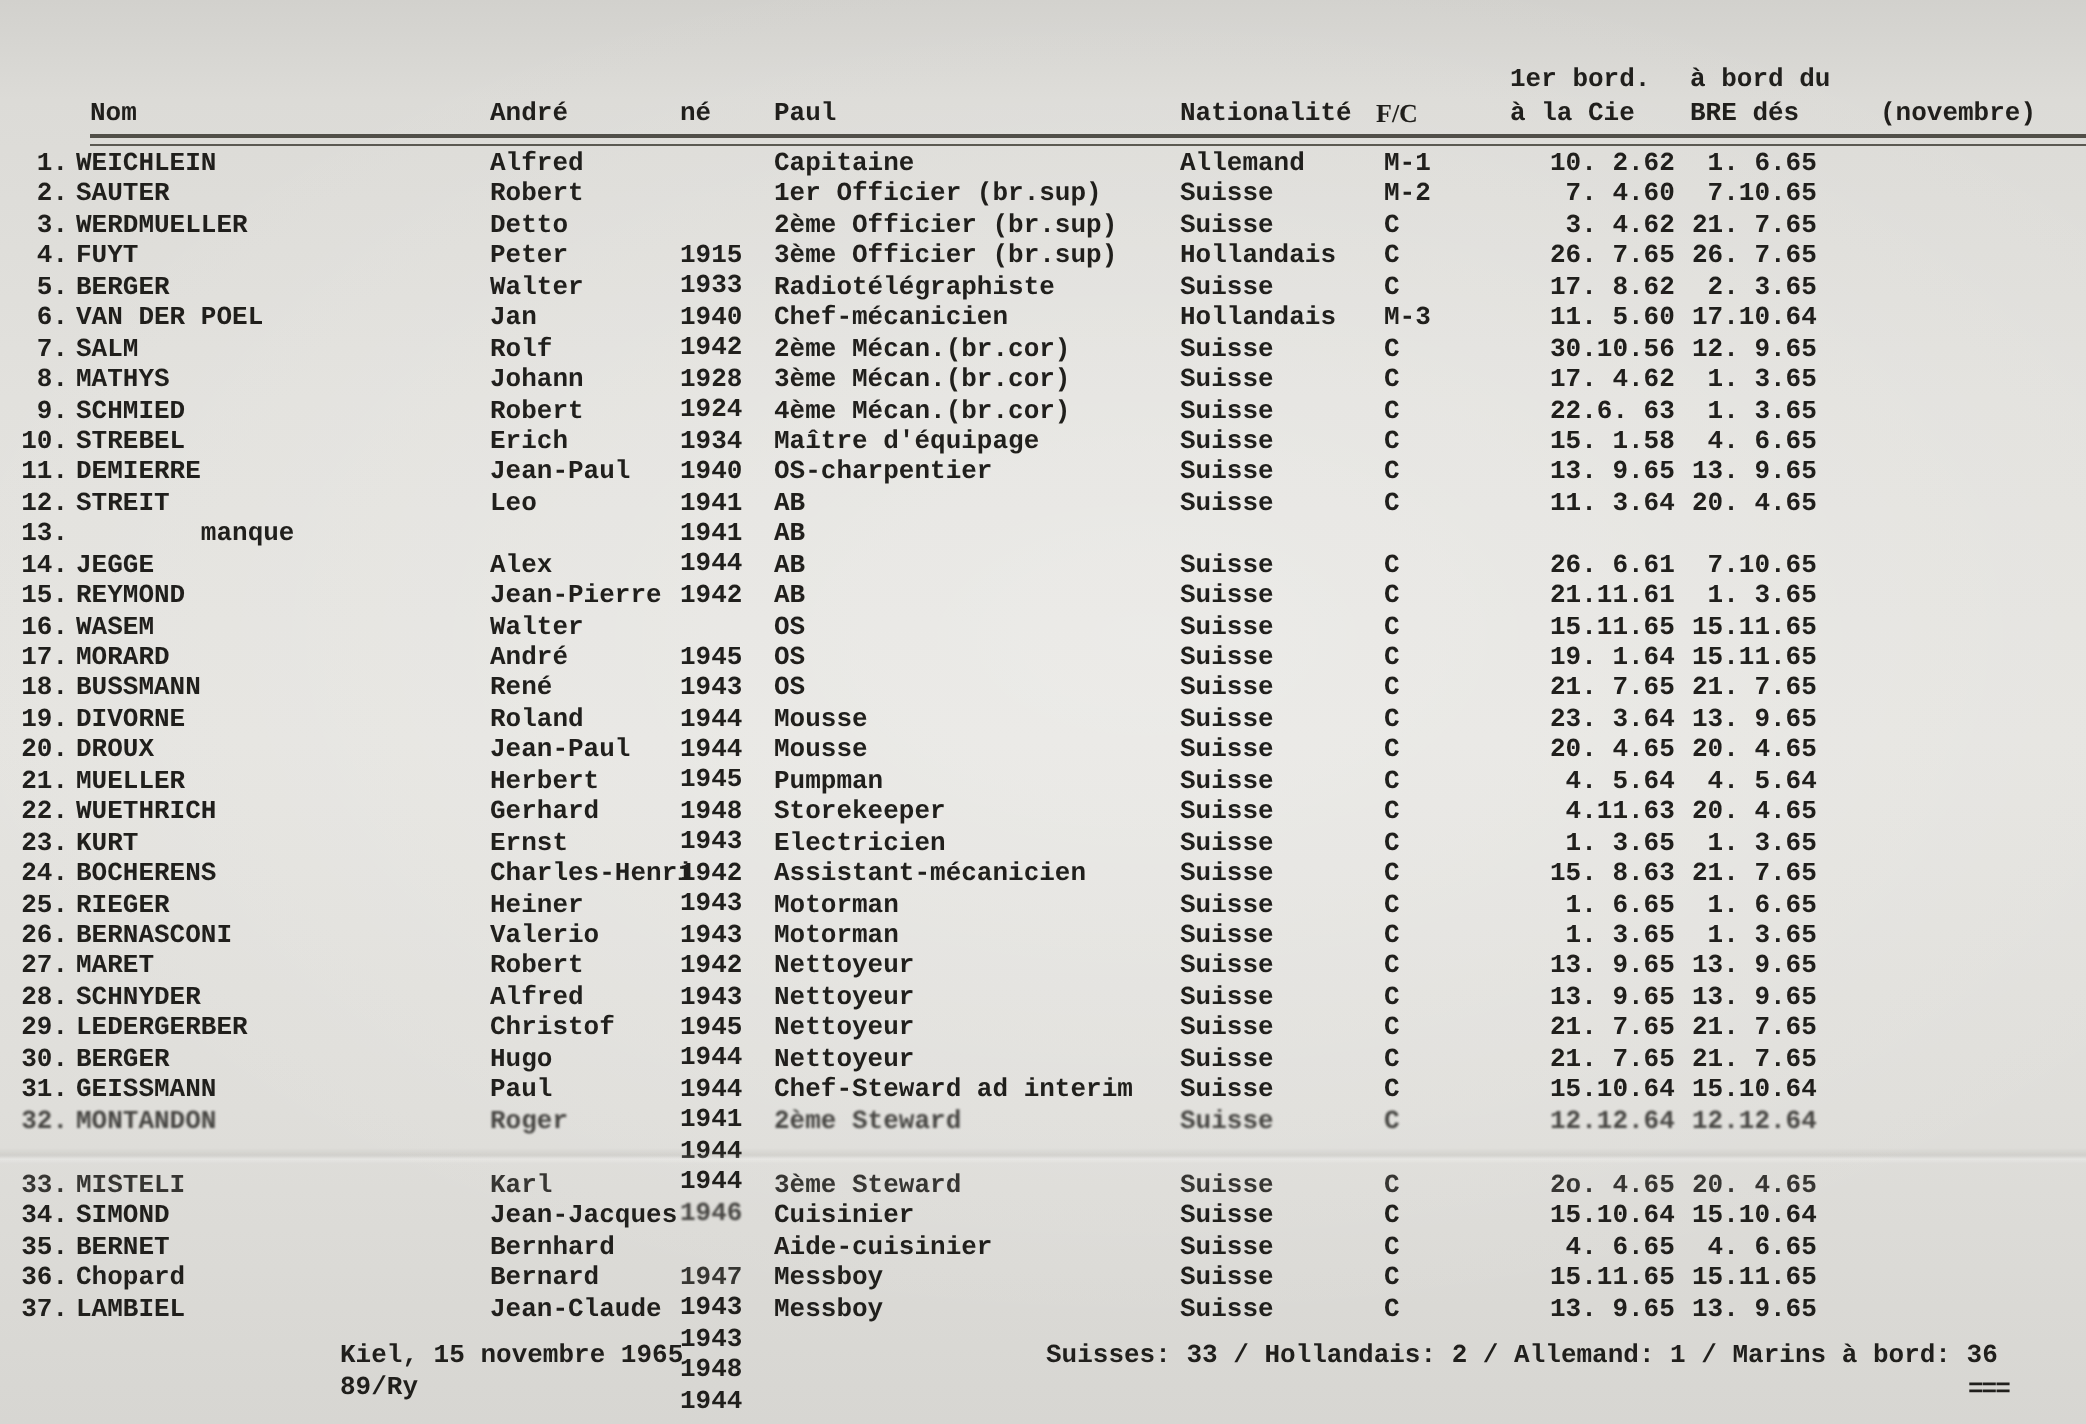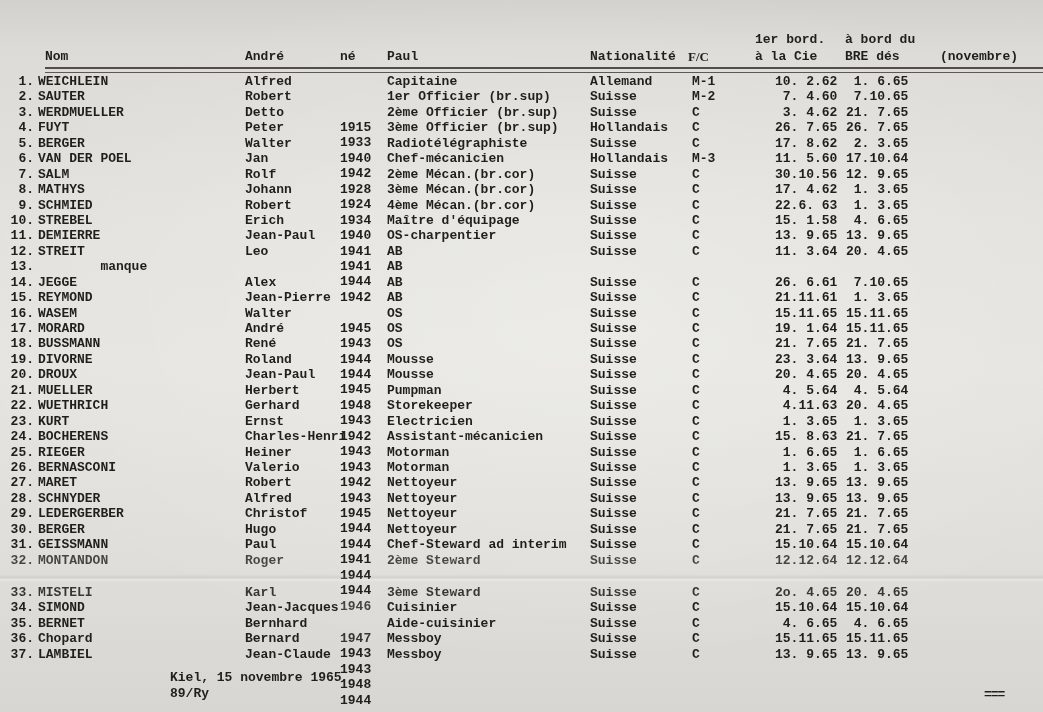--- a/index.html
+++ b/index.html
@@ -74,15 +74,16 @@
   <div class="abs rule"></div>
 
   <div class="abs rows-a"><div class="row"><span class="c-num">1.</span><span class="c-nom">WEICHLEIN</span><span class="c-prenom">Alfred</span><span class="c-ne">1915</span><span class="c-grade">Capitaine</span><span class="c-nat">Allemand</span><span class="c-fc">M-1</span><span class="c-engag">10. 2.62</span><span class="c-bord"> 1. 6.65</span></div><div class="row"><span class="c-num">2.</span><span class="c-nom">SAUTER</span><span class="c-prenom">Robert</span><span class="c-ne">1933</span><span class="c-grade">1er Officier (br.sup)</span><span class="c-nat">Suisse</span><span class="c-fc">M-2</span><span class="c-engag"> 7. 4.60</span><span class="c-bord"> 7.10.65</span></div><div class="row"><span class="c-num">3.</span><span class="c-nom">WERDMUELLER</span><span class="c-prenom">Detto</span><span class="c-ne">1940</span><span class="c-grade">2ème Officier (br.sup)</span><span class="c-nat">Suisse</span><span class="c-fc">C</span><span class="c-engag"> 3. 4.62</span><span class="c-bord">21. 7.65</span></div><div class="row"><span class="c-num">4.</span><span class="c-nom">FUYT</span><span class="c-prenom">Peter</span><span class="c-ne">1942</span><span class="c-grade">3ème Officier (br.sup)</span><span class="c-nat">Hollandais</span><span class="c-fc">C</span><span class="c-engag">26. 7.65</span><span class="c-bord">26. 7.65</span></div><div class="row"><span class="c-num">5.</span><span class="c-nom">BERGER</span><span class="c-prenom">Walter</span><span class="c-ne">1928</span><span class="c-grade">Radiotélégraphiste</span><span class="c-nat">Suisse</span><span class="c-fc">C</span><span class="c-engag">17. 8.62</span><span class="c-bord"> 2. 3.65</span></div><div class="row"><span class="c-num">6.</span><span class="c-nom">VAN DER POEL</span><span class="c-prenom">Jan</span><span class="c-ne">1924</span><span class="c-grade">Chef-mécanicien</span><span class="c-nat">Hollandais</span><span class="c-fc">M-3</span><span class="c-engag">11. 5.60</span><span class="c-bord">17.10.64</span></div><div class="row"><span class="c-num">7.</span><span class="c-nom">SALM</span><span class="c-prenom">Rolf</span><span class="c-ne">1934</span><span class="c-grade">2ème Mécan.(br.cor)</span><span class="c-nat">Suisse</span><span class="c-fc">C</span><span class="c-engag">30.10.56</span><span class="c-bord">12. 9.65</span></div><div class="row"><span class="c-num">8.</span><span class="c-nom">MATHYS</span><span class="c-prenom">Johann</span><span class="c-ne">1940</span><span class="c-grade">3ème Mécan.(br.cor)</span><span class="c-nat">Suisse</span><span class="c-fc">C</span><span class="c-engag">17. 4.62</span><span class="c-bord"> 1. 3.65</span></div><div class="row"><span class="c-num">9.</span><span class="c-nom">SCHMIED</span><span class="c-prenom">Robert</span><span class="c-ne">1941</span><span class="c-grade">4ème Mécan.(br.cor)</span><span class="c-nat">Suisse</span><span class="c-fc">C</span><span class="c-engag">22.6. 63</span><span class="c-bord"> 1. 3.65</span></div><div class="row"><span class="c-num">10.</span><span class="c-nom">STREBEL</span><span class="c-prenom">Erich</span><span class="c-ne">1941</span><span class="c-grade">Maître d'équipage</span><span class="c-nat">Suisse</span><span class="c-fc">C</span><span class="c-engag">15. 1.58</span><span class="c-bord"> 4. 6.65</span></div><div class="row"><span class="c-num">11.</span><span class="c-nom">DEMIERRE</span><span class="c-prenom">Jean-Paul</span><span class="c-ne">1944</span><span class="c-grade">OS-charpentier</span><span class="c-nat">Suisse</span><span class="c-fc">C</span><span class="c-engag">13. 9.65</span><span class="c-bord">13. 9.65</span></div><div class="row"><span class="c-num">12.</span><span class="c-nom">STREIT</span><span class="c-prenom">Leo</span><span class="c-ne">1942</span><span class="c-grade">AB</span><span class="c-nat">Suisse</span><span class="c-fc">C</span><span class="c-engag">11. 3.64</span><span class="c-bord">20. 4.65</span></div><div class="row"><span class="c-num">13.</span><span class="c-nom">        manque</span><span class="c-prenom"></span><span class="c-ne"></span><span class="c-grade">AB</span><span class="c-nat"></span><span class="c-fc"></span><span class="c-engag"></span><span class="c-bord"></span></div><div class="row"><span class="c-num">14.</span><span class="c-nom">JEGGE</span><span class="c-prenom">Alex</span><span class="c-ne">1945</span><span class="c-grade">AB</span><span class="c-nat">Suisse</span><span class="c-fc">C</span><span class="c-engag">26. 6.61</span><span class="c-bord"> 7.10.65</span></div><div class="row"><span class="c-num">15.</span><span class="c-nom">REYMOND</span><span class="c-prenom">Jean-Pierre</span><span class="c-ne">1943</span><span class="c-grade">AB</span><span class="c-nat">Suisse</span><span class="c-fc">C</span><span class="c-engag">21.11.61</span><span class="c-bord"> 1. 3.65</span></div><div class="row"><span class="c-num">16.</span><span class="c-nom">WASEM</span><span class="c-prenom">Walter</span><span class="c-ne">1944</span><span class="c-grade">OS</span><span class="c-nat">Suisse</span><span class="c-fc">C</span><span class="c-engag">15.11.65</span><span class="c-bord">15.11.65</span></div><div class="row"><span class="c-num">17.</span><span class="c-nom">MORARD</span><span class="c-prenom">André</span><span class="c-ne">1944</span><span class="c-grade">OS</span><span class="c-nat">Suisse</span><span class="c-fc">C</span><span class="c-engag">19. 1.64</span><span class="c-bord">15.11.65</span></div><div class="row"><span class="c-num">18.</span><span class="c-nom">BUSSMANN</span><span class="c-prenom">René</span><span class="c-ne">1945</span><span class="c-grade">OS</span><span class="c-nat">Suisse</span><span class="c-fc">C</span><span class="c-engag">21. 7.65</span><span class="c-bord">21. 7.65</span></div><div class="row"><span class="c-num">19.</span><span class="c-nom">DIVORNE</span><span class="c-prenom">Roland</span><span class="c-ne">1948</span><span class="c-grade">Mousse</span><span class="c-nat">Suisse</span><span class="c-fc">C</span><span class="c-engag">23. 3.64</span><span class="c-bord">13. 9.65</span></div><div class="row"><span class="c-num">20.</span><span class="c-nom">DROUX</span><span class="c-prenom">Jean-Paul</span><span class="c-ne">1943</span><span class="c-grade">Mousse</span><span class="c-nat">Suisse</span><span class="c-fc">C</span><span class="c-engag">20. 4.65</span><span class="c-bord">20. 4.65</span></div><div class="row"><span class="c-num">21.</span><span class="c-nom">MUELLER</span><span class="c-prenom">Herbert</span><span class="c-ne">1942</span><span class="c-grade">Pumpman</span><span class="c-nat">Suisse</span><span class="c-fc">C</span><span class="c-engag"> 4. 5.64</span><span class="c-bord"> 4. 5.64</span></div><div class="row"><span class="c-num">22.</span><span class="c-nom">WUETHRICH</span><span class="c-prenom">Gerhard</span><span class="c-ne">1943</span><span class="c-grade">Storekeeper</span><span class="c-nat">Suisse</span><span class="c-fc">C</span><span class="c-engag"> 4.11.63</span><span class="c-bord">20. 4.65</span></div><div class="row"><span class="c-num">23.</span><span class="c-nom">KURT</span><span class="c-prenom">Ernst</span><span class="c-ne">1943</span><span class="c-grade">Electricien</span><span class="c-nat">Suisse</span><span class="c-fc">C</span><span class="c-engag"> 1. 3.65</span><span class="c-bord"> 1. 3.65</span></div><div class="row"><span class="c-num">24.</span><span class="c-nom">BOCHERENS</span><span class="c-prenom">Charles-Henri</span><span class="c-ne">1942</span><span class="c-grade">Assistant-mécanicien</span><span class="c-nat">Suisse</span><span class="c-fc">C</span><span class="c-engag">15. 8.63</span><span class="c-bord">21. 7.65</span></div><div class="row"><span class="c-num">25.</span><span class="c-nom">RIEGER</span><span class="c-prenom">Heiner</span><span class="c-ne">1943</span><span class="c-grade">Motorman</span><span class="c-nat">Suisse</span><span class="c-fc">C</span><span class="c-engag"> 1. 6.65</span><span class="c-bord"> 1. 6.65</span></div><div class="row"><span class="c-num">26.</span><span class="c-nom">BERNASCONI</span><span class="c-prenom">Valerio</span><span class="c-ne">1945</span><span class="c-grade">Motorman</span><span class="c-nat">Suisse</span><span class="c-fc">C</span><span class="c-engag"> 1. 3.65</span><span class="c-bord"> 1. 3.65</span></div><div class="row"><span class="c-num">27.</span><span class="c-nom">MARET</span><span class="c-prenom">Robert</span><span class="c-ne">1944</span><span class="c-grade">Nettoyeur</span><span class="c-nat">Suisse</span><span class="c-fc">C</span><span class="c-engag">13. 9.65</span><span class="c-bord">13. 9.65</span></div><div class="row"><span class="c-num">28.</span><span class="c-nom">SCHNYDER</span><span class="c-prenom">Alfred</span><span class="c-ne">1944</span><span class="c-grade">Nettoyeur</span><span class="c-nat">Suisse</span><span class="c-fc">C</span><span class="c-engag">13. 9.65</span><span class="c-bord">13. 9.65</span></div><div class="row"><span class="c-num">29.</span><span class="c-nom">LEDERGERBER</span><span class="c-prenom">Christof</span><span class="c-ne">1941</span><span class="c-grade">Nettoyeur</span><span class="c-nat">Suisse</span><span class="c-fc">C</span><span class="c-engag">21. 7.65</span><span class="c-bord">21. 7.65</span></div><div class="row"><span class="c-num">30.</span><span class="c-nom">BERGER</span><span class="c-prenom">Hugo</span><span class="c-ne">1944</span><span class="c-grade">Nettoyeur</span><span class="c-nat">Suisse</span><span class="c-fc">C</span><span class="c-engag">21. 7.65</span><span class="c-bord">21. 7.65</span></div><div class="row"><span class="c-num">31.</span><span class="c-nom">GEISSMANN</span><span class="c-prenom">Paul</span><span class="c-ne">1944</span><span class="c-grade">Chef-Steward ad interim</span><span class="c-nat">Suisse</span><span class="c-fc">C</span><span class="c-engag">15.10.64</span><span class="c-bord">15.10.64</span></div><div class="row"><span class="c-num">32.</span><span class="c-nom">MONTANDON</span><span class="c-prenom">Roger</span><span class="c-ne">1946</span><span class="c-grade">2ème Steward</span><span class="c-nat">Suisse</span><span class="c-fc">C</span><span class="c-engag">12.12.64</span><span class="c-bord">12.12.64</span></div></div>
 
   <div class="abs seam"></div>
 
   <div class="abs rows-b"><div class="row"><span class="c-num">33.</span><span class="c-nom">MISTELI</span><span class="c-prenom">Karl</span><span class="c-ne">1947</span><span class="c-grade">3ème Steward</span><span class="c-nat">Suisse</span><span class="c-fc">C</span><span class="c-engag">2o. 4.65</span><span class="c-bord">20. 4.65</span></div><div class="row"><span class="c-num">34.</span><span class="c-nom">SIMOND</span><span class="c-prenom">Jean-Jacques</span><span class="c-ne">1943</span><span class="c-grade">Cuisinier</span><span class="c-nat">Suisse</span><span class="c-fc">C</span><span class="c-engag">15.10.64</span><span class="c-bord">15.10.64</span></div><div class="row"><span class="c-num">35.</span><span class="c-nom">BERNET</span><span class="c-prenom">Bernhard</span><span class="c-ne">1943</span><span class="c-grade">Aide-cuisinier</span><span class="c-nat">Suisse</span><span class="c-fc">C</span><span class="c-engag"> 4. 6.65</span><span class="c-bord"> 4. 6.65</span></div><div class="row"><span class="c-num">36.</span><span class="c-nom">Chopard</span><span class="c-prenom">Bernard</span><span class="c-ne">1948</span><span class="c-grade">Messboy</span><span class="c-nat">Suisse</span><span class="c-fc">C</span><span class="c-engag">15.11.65</span><span class="c-bord">15.11.65</span></div><div class="row"><span class="c-num">37.</span><span class="c-nom">LAMBIEL</span><span class="c-prenom">Jean-Claude</span><span class="c-ne">1944</span><span class="c-grade">Messboy</span><span class="c-nat">Suisse</span><span class="c-fc">C</span><span class="c-engag">13. 9.65</span><span class="c-bord">13. 9.65</span></div></div>
 
   <div class="abs f-date">Kiel, 15 novembre 1965</div>
   <div class="abs f-ref">89/Ry</div>
+  <div class="abs f-totals">Suisses: 33 / Hollandais: 2 / Allemand: 1 / Marins à bord: 36</div>
   <div class="abs f-underline">===</div>
 
 </div>
 
 </body></html>

